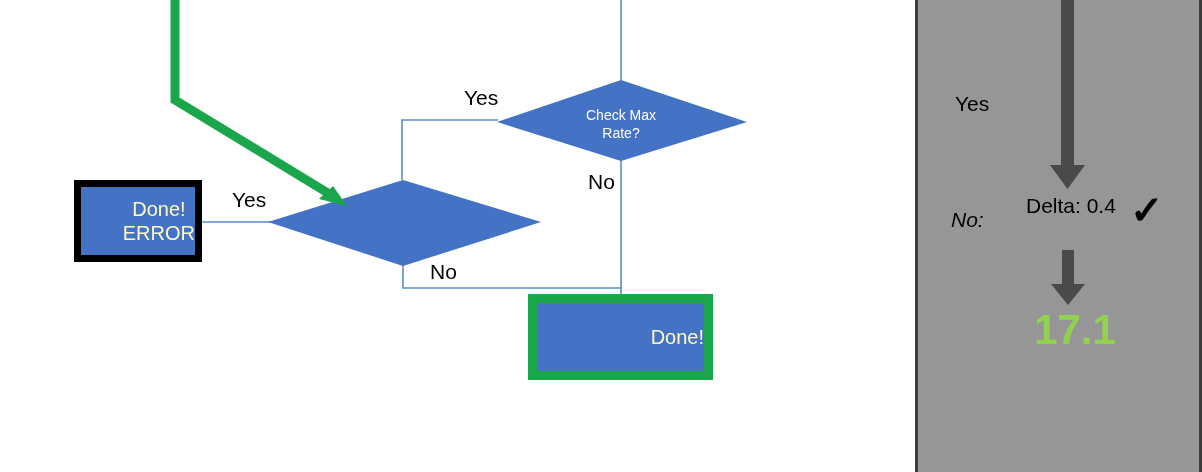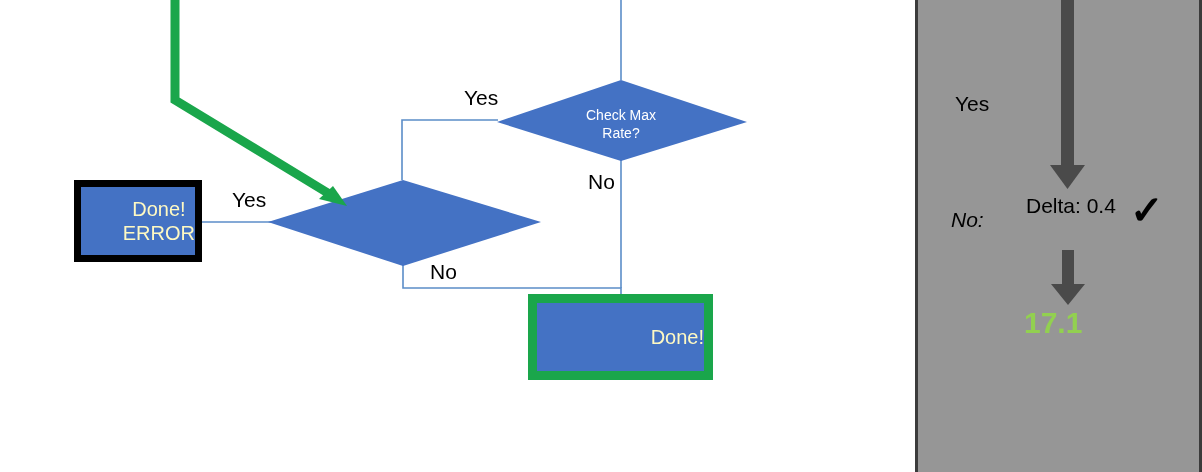--- a/index.html
+++ b/index.html
@@ -115,23 +115,23 @@
   .panel-text {
     position: absolute;
     color: #000000;
     white-space: nowrap;
   }
   #panel-yes     { left: 37px;  top: 92px;  font-size: 21px; }
   #panel-no      { left: 33px;  top: 208px; font-size: 21px; font-style: italic; }
   #panel-delta   { left: 100px; top: 194px; font-size: 21px; margin-left: 8px; }
   #panel-check   { left: 212px; top: 190px; font-size: 40px; line-height: 1; font-weight: bold; }
   #panel-result  {
-    left: 106px;
+    left: 116px;
     top: 306px;
-    font-size: 30px;
+    font-size: 42px;
     font-weight: bold;
     color: #92D050;
   }
 </style>
 </head>
 <body>
 
 <div id="stage">
 
   <div id="flow-canvas">

